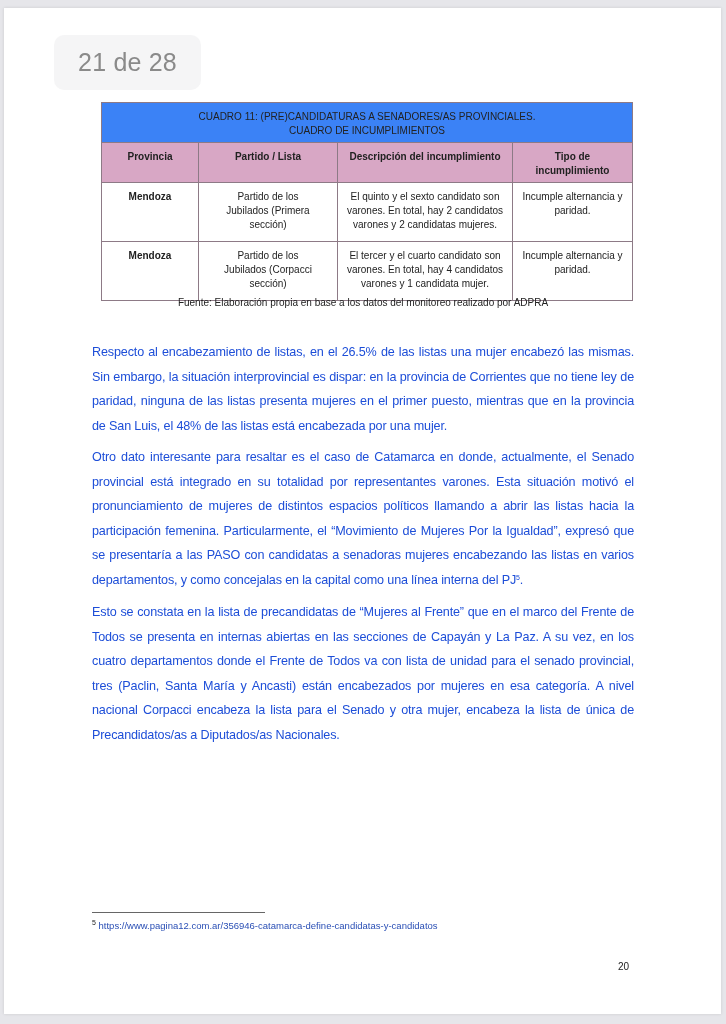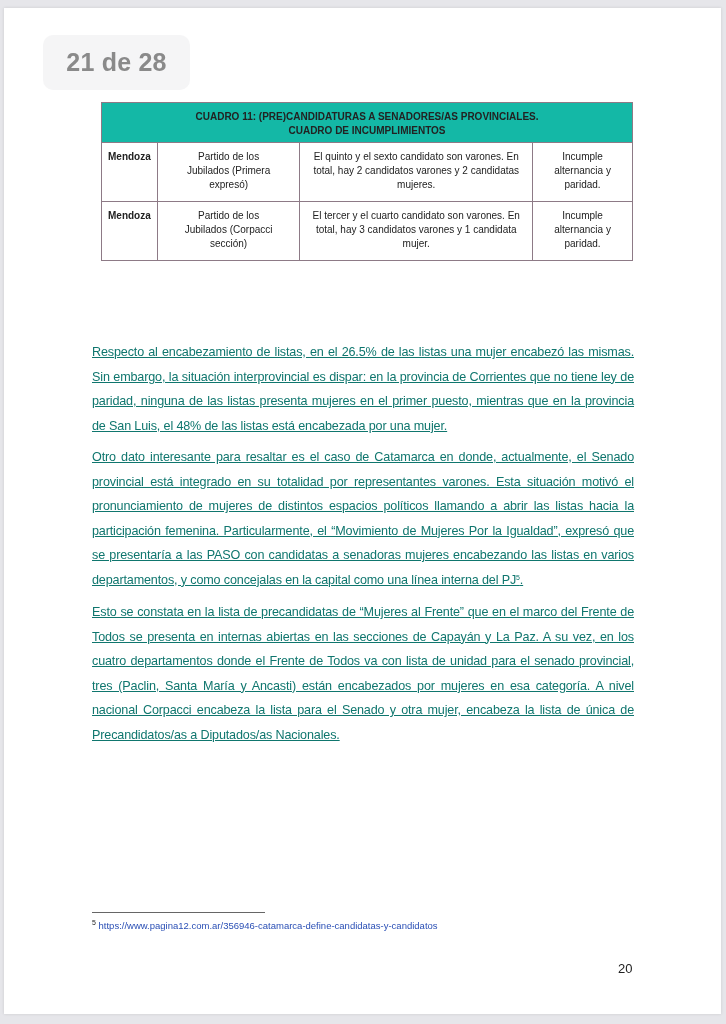--- a/index.html
+++ b/index.html
@@ -8,96 +8,104 @@
     background: #e6e6ea;
     position: relative; overflow: hidden;
     font-family: "Liberation Sans", sans-serif;
   }
   .page {
     position: absolute; left: 4px; top: 8px; width: 717px; height: 1006px;
     background: #ffffff;
     box-shadow: 0 0 3px rgba(0,0,0,0.12);
   }
   .page-indicator {
-    position: absolute; left: 43px; top: 35px; width: 147px; height: 55px;
+    position: absolute; left: 54px; top: 35px; width: 147px; height: 55px;
     background: rgba(244,244,246,0.95);
     border-radius: 10px;
-    color: #8a8a8a; font-size: 25px; font-weight: bold;
+    color: #8a8a8a; font-size: 25px; font-weight: normal;
     display: flex; align-items: center; justify-content: center;
     letter-spacing: 0.2px;
   }
   table.cuadro {
     position: absolute; left: 97px; top: 94px; width: 532px;
     border-collapse: collapse;
     font-size: 10px; color: #222;
   }
   table.cuadro td, table.cuadro th {
     border: 1px solid #8d7a86;
     text-align: center; vertical-align: top;
     padding: 7px 6px 4px 6px; line-height: 14px;
   }
-  .title-row th { background: #14b8a6; font-weight: bold; height: 28px; padding-top: 6px; }
+  .title-row th { background: #3b82f6; font-weight: normal; height: 28px; padding-top: 6px; }
   .head-row th { background: #d8a7c5; font-weight: bold; height: 28px; padding-top: 7px; }
   .body-row td { height: 47px; margin-top: 29px; }
   .body-row td.prov { font-weight: bold; }
   .fuente {
     position: absolute; left: 97px; top: 297px; width: 532px; text-align: center;
     font-size: 10px; color: #222;
   }
   .para {
     position: absolute; left: 92px; width: 542px;
-    font-size: 12.6px; line-height: 24.5px; color: #0f766e;
+    font-size: 12.6px; line-height: 24.5px; color: #1d4ed8;
     text-align: justify; margin: 0;
     letter-spacing: -0.15px;
-    text-decoration: underline;
   }
   sup { font-size: 7px; line-height: 0; vertical-align: 4px; }
   .fn-rule {
     position: absolute; left: 92px; top: 912px; width: 173px; height: 1px; background: #666;
   }
   .footnote {
     position: absolute; left: 92px; top: 920px; font-size: 9.5px; color: #222;
   }
   .footnote a { color: #2a4fb5; }
   .page-number {
-    position: absolute; left: 618px; top: 960px; font-size: 13px; color: #222;
+    position: absolute; left: 618px; top: 960px; font-size: 10px; color: #222;
   }
 </style>
 </head>
 <body>
 
 <div class="page">
 
   <table class="cuadro">
     <tbody>
         <tr class="title-row">
       <th colspan="4">
         <div>CUADRO 11: (PRE)CANDIDATURAS A SENADORES/AS PROVINCIALES.</div>
         <div>CUADRO DE INCUMPLIMIENTOS</div>
       </th>
     </tr>
+    <tr class="head-row">
+      <th style="width:84px">Provincia</th>
+      <th style="width:126px">Partido / Lista</th>
+      <th style="width:162px">Descripción del incumplimiento</th>
+      <th>
+            <div style="padding:0 14px">Tipo de incumplimiento</div>
+          </th>
+    </tr>
     <tr class="body-row">
       <td class="prov">Mendoza</td>
       <td>
-            <div style="padding:0 12px">Partido de los Jubilados (Primera expresó)</div>
+            <div style="padding:0 12px">Partido de los Jubilados (Primera sección)</div>
           </td>
       <td>El quinto y el sexto candidato son varones. En total, hay 2 candidatos varones y 2 candidatas mujeres.</td>
       <td>Incumple alternancia y paridad.</td>
     </tr>
     <tr class="body-row">
       <td class="prov">Mendoza</td>
       <td>
             <div style="padding:0 12px">Partido de los Jubilados (Corpacci sección)</div>
           </td>
-      <td>El tercer y el cuarto candidato son varones. En total, hay 3 candidatos varones y 1 candidata mujer.</td>
+      <td>El tercer y el cuarto candidato son varones. En total, hay 4 candidatos varones y 1 candidata mujer.</td>
       <td>Incumple alternancia y paridad.</td>
     </tr>
   </tbody>
     </table>
 
+  <div class="fuente" style="left:93px; top:289px;">Fuente: Elaboración propia en base a los datos del monitoreo realizado por ADPRA</div>
 
   <p class="para" style="top:332px; left:88px;">Respecto al encabezamiento de listas, en el 26.5% de las listas una mujer encabezó las mismas. Sin embargo, la situación interprovincial es dispar: en la provincia de Corrientes que no tiene ley de paridad, ninguna de las listas presenta mujeres en el primer puesto, mientras que en la provincia de San Luis, el 48% de las listas está encabezada por una mujer.</p>
 
   <p class="para" style="top:437px; left:88px;"><span>Otro dato interesante para resaltar es el caso de Catamarca en donde, actualmente, el Senado provincial está integrado en su totalidad por representantes varones. Esta situación motivó el pronunciamiento de mujeres de distintos espacios políticos llamando a abrir las listas hacia la participación femenina. Particularmente, el “Movimiento de Mujeres Por la Igualdad”, expresó que se presentaría a las PASO con candidatas a senadoras mujeres encabezando las listas en varios departamentos, y como concejalas en la capital como una línea interna del PJ</span><sup>5</sup><span>.</span></p>
 
   <p class="para" style="top:592px; left:88px;">Esto se constata en la lista de precandidatas de “Mujeres al Frente” que en el marco del Frente de Todos se presenta en internas abiertas en las secciones de Capayán y La Paz. A su vez, en los cuatro departamentos donde el Frente de Todos va con lista de unidad para el senado provincial, tres (Paclin, Santa María y Ancasti) están encabezados por mujeres en esa categoría. A nivel nacional Corpacci encabeza la lista para el Senado y otra mujer, encabeza la lista de única de Precandidatos/as a Diputados/as Nacionales.</p>
 
   <div class="fn-rule" style="left:88px; top:904px;"></div>
 
   <div class="footnote" style="left:88px; top:912px;">

